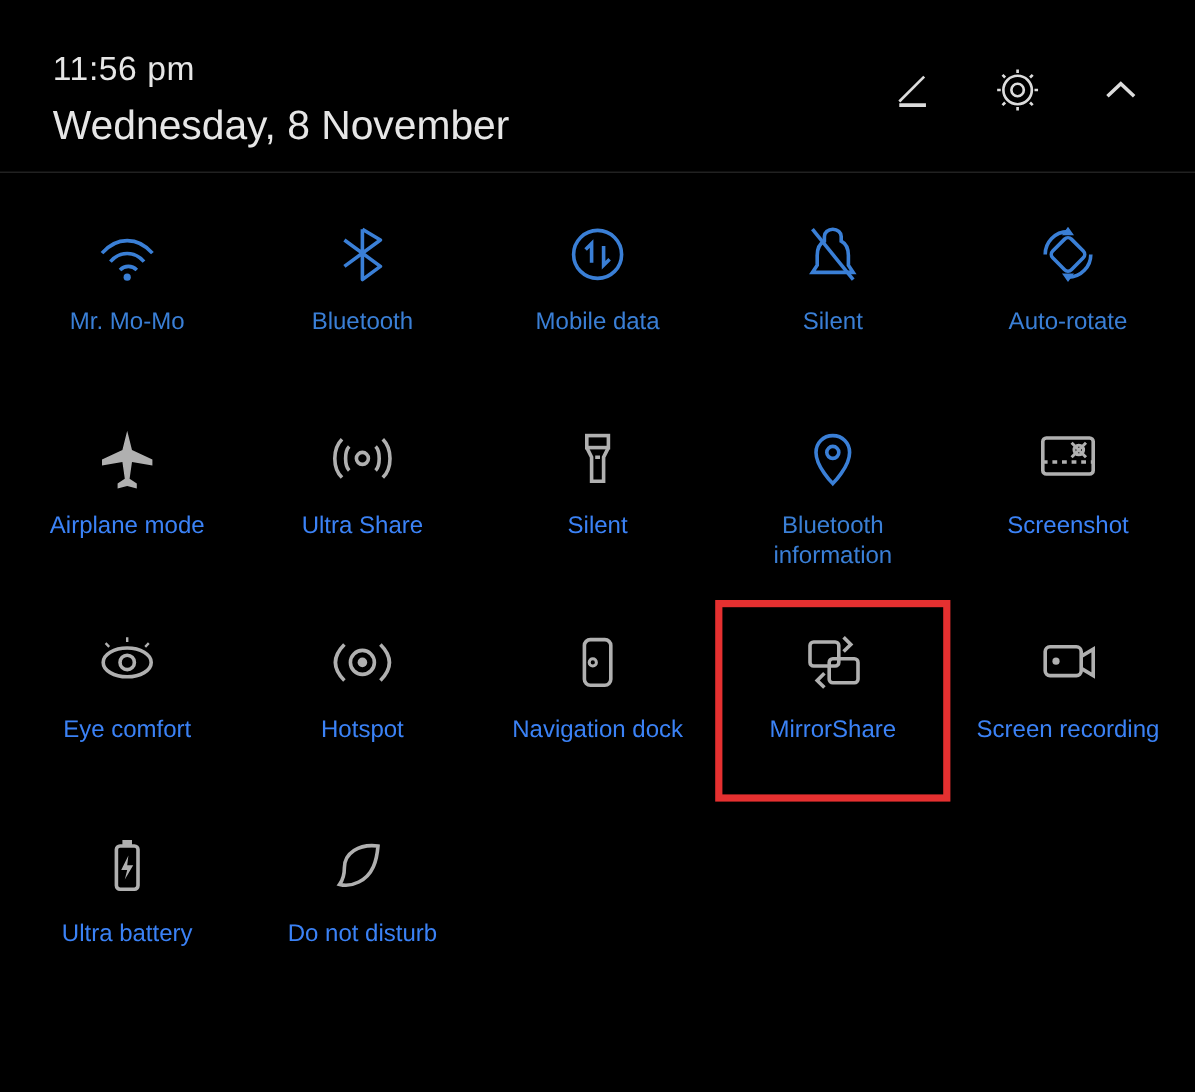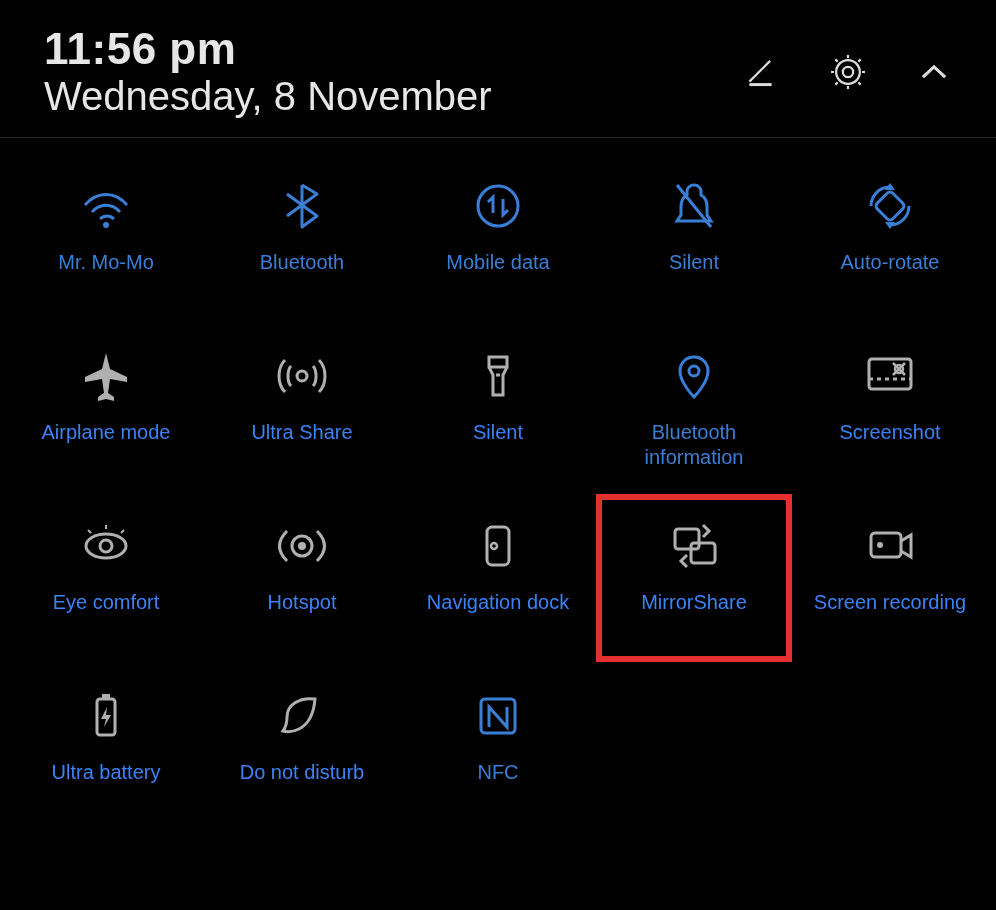--- a/index.html
+++ b/index.html
@@ -11,22 +11,22 @@
     font-family: -apple-system, "Helvetica Neue", Arial, sans-serif;
     overflow: hidden;
   }
   .header {
     display: flex;
     align-items: center;
     padding: 24px 30px 18px 44px;
     border-bottom: 1px solid #2a2a2a;
   }
   .date-block { flex: 1; color: #e6e6e6; }
-  .time { font-size: 44px; font-weight: 700; letter-spacing: 0.5px; }
-  .date { font-size: 40px; font-weight: 400; margin-top: 0; }
+  .time { font-size: 28px; font-weight: 400; letter-spacing: 0.5px; margin-top: 18px; }
+  .date { font-size: 34px; font-weight: 400; margin-top: 12px; }
   .header-icons { display: flex; align-items: center; gap: 42px; margin-right: 10px; }
   .hicon { width: 44px; height: 44px; display:flex; align-items:center; justify-content:center; cursor:pointer; color:#dcdcdc; }
   .hicon svg { width: 40px; height: 40px; }
 
   .tiles {
     display: grid;
     grid-template-columns: repeat(5, 1fr);
     padding: 20px 8px 0 8px;
   }
   .tile {
@@ -311,21 +311,13 @@
       <div class="label">Ultra battery</div>
     </div>
     <div class="tile inactive">
       <div class="iconwrap">
         <svg viewBox="0 0 54 54">
           <use href="#ic-dnd"></use>
         </svg>
       </div>
       <div class="label">Do not disturb</div>
     </div>
-    <div class="tile active">
-      <div class="iconwrap">
-        <svg viewBox="0 0 54 54">
-          <use href="#ic-nfc"></use>
-        </svg>
-      </div>
-      <div class="label">NFC</div>
-    </div>
   </div>
 
 </body></html>

